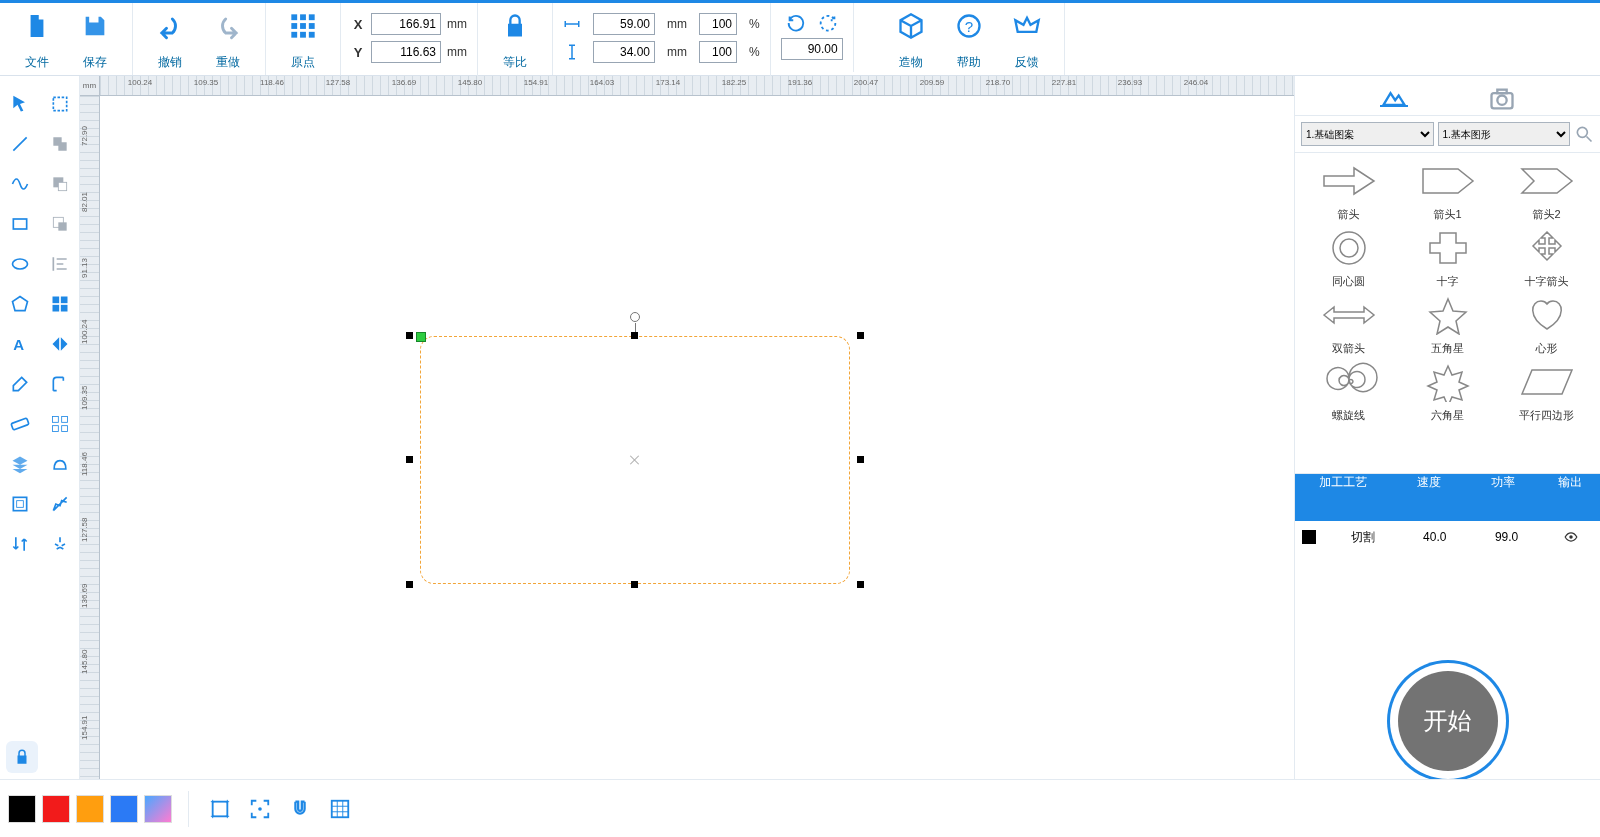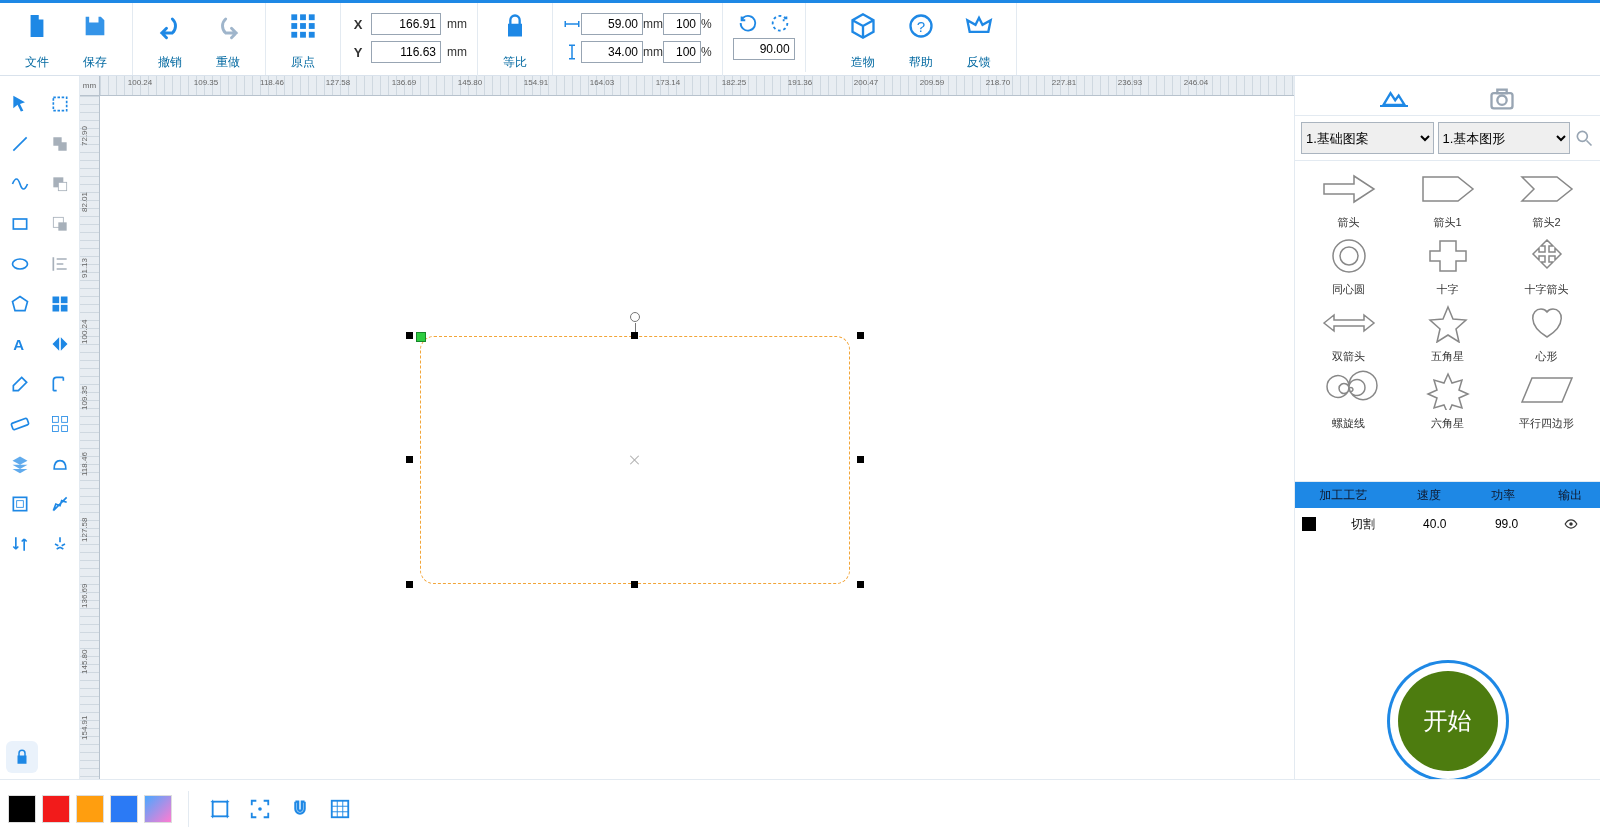--- a/index.html
+++ b/index.html
@@ -13,21 +13,21 @@
 .tb-btn .ic { width: 28px; height: 28px; color: #1e88e5; }
 .tb-btn .lbl { font-size: 12px; color: #0369a1; margin-top: 14px; }
 
 .coord-group { display: flex; flex-direction: column; justify-content: center; gap: 6px; padding: 0 10px; border-right: 1px solid #e3eaf1; height:76px; margin-top:0;}
 .coord-row { display: flex; align-items: center; gap: 6px; }
 .coord-row .c-label { font-size: 13px; font-weight: 600; color: #333; width: 14px; text-align:center;}
 .coord-row input { width: 70px; height: 22px; border: 1px solid #98a5b3; font-size: 12px; text-align: right; padding-right: 4px; }
 .coord-row .unit { font-size: 12px; color: #333; }
 
 .dim-group { display: flex; flex-direction: column; justify-content: center; gap: 6px; padding: 0 10px; border-right: 1px solid #e3eaf1; height:76px;}
-.dim-row { display:flex; align-items:center; gap:0;justify-content:center;}
+.dim-row { display:flex; align-items:center; gap:12px;justify-content:center;}
 .dim-row .dim-ic { width:18px; height:18px; color:#1e88e5; display:flex; align-items:center; justify-content:center;}
 .dim-row input.v { width: 62px; height: 22px; border:1px solid #98a5b3; font-size:12px; text-align:right; padding-right:4px;}
 .dim-row input.p { width: 38px; height:22px; border:1px solid #98a5b3; font-size:12px; text-align:right; padding-right:4px;}
 .dim-row .unit { font-size:12px; color:#333;}
 
 .rot-group { display:flex; flex-direction:column; align-items:center; justify-content:center; gap:4px; padding:0 10px; border-right:1px solid #e3eaf1; height:72px;}
 .rot-icons { display:flex; gap:10px;}
 .rot-icons .ic { width:22px; height:22px; color:#1e88e5;}
 .rot-group input { width:62px; height:22px; border:1px solid #98a5b3; font-size:12px; text-align:right; padding-right:4px;}
 
@@ -69,49 +69,49 @@
 .center-x::after  { top:0; bottom:0; left:5px; width:1px; transform:rotate(-45deg);}
 
 
 .right-panel { position:absolute; top:76px; right:0; bottom:58px; width:306px; background:#fff; border-left:1px solid #e3eaf1; display:flex; flex-direction:column;}
 .tab-row { height:40px; display:flex; align-items:center; justify-content:center; gap:80px; border-bottom:1px solid #e3eaf1;}
 .tab-row .ic { width:28px; height:22px; color:#1e88e5;}
 .tab-row .ic.off { color:#98a5b3;}
 .tab-row .active-underline { border-bottom:2px solid #1e88e5; padding-bottom:6px;}
 
 .select-row { display:flex; align-items:center; gap:4px; padding:6px; border-bottom:1px solid #e3eaf1;}
-.select-row select { flex:1; height:32px; border:1px solid #aab4bf; font-size:13px;}
+.select-row select { flex:1; height:24px; border:1px solid #aab4bf; font-size:10px;}
 .select-row .search-ic { width:20px; height:20px; color:#98a5b3;}
 
 .shape-gallery { flex:0 0 auto; height:320px; overflow:hidden; padding:6px 4px;}
 .shape-grid { display:grid; grid-template-columns: repeat(3,1fr); gap:4px 0;}
 .shape-item { display:flex; flex-direction:column; align-items:center; gap:4px;}
 .shape-item .shp { width:72px; height:44px; display:flex; align-items:center; justify-content:center;}
 .shape-item .shp svg { width:60px; height:40px; stroke:#888; fill:none; stroke-width:1.5;}
 .shape-item .nm { font-size:11px; color:#333;}
 
 .layers-panel { flex:1; border-top:1px solid #e3eaf1; overflow:hidden;}
-.layers-head { display:flex; background:#1e88e5; color:#0f172a; height:26px; align-items:center;}
+.layers-head { display:flex; background:#1e88e5; color:#ffffff; height:47px; }
 .layers-head > div { font-size:12px; text-align:center;}
 .lh-craft { flex:1.3;}
 .lh-speed { flex:1;}
 .lh-power { flex:1;}
 .lh-out { flex:0.8;}
 .layer-row { display:flex; align-items:center; height:32px; font-size:12px;}
 .layer-row > div { text-align:center;}
 .lr-swatch{ width:28px; display:flex; justify-content:center;}
 .lr-swatch span{ width:14px; height:14px; background:#000; display:inline-block;}
 .lr-mode { flex:1; text-align:left; padding-left:4px;}
 .lr-speed { flex:1;}
 .lr-power { flex:1;}
 .lr-out { flex:0.8; display:flex; justify-content:center;}
 .lr-out svg{ width:20px; height:14px; color:#333;}
 
 .start-area { padding:14px 10px 8px; display:flex; flex-direction:column; align-items:center;}
-.start-btn { width:100px; height:100px; border-radius:50%; background:#4d7c0f; box-shadow:0 0 0 8px #fff, 0 0 0 11px #1e88e5; color:#fff; font-size:24px; display:flex; align-items:center; justify-content:center; cursor:pointer;}
+.start-btn { width:100px; height:100px; border-radius:50%; background:#737373; box-shadow:0 0 0 8px #fff, 0 0 0 11px #1e88e5; color:#fff; font-size:24px; display:flex; align-items:center; justify-content:center; cursor:pointer;}
 .status-row { margin-top:18px; width:100%; display:flex;}
 .status-box { flex:1; height:28px; border:1px solid #c5ced8; display:flex; align-items:center; justify-content:center; font-size:12px; gap:6px;}
 .status-box.disc { color:#e57d1f; border-right:none; border-top-left-radius:4px; border-bottom-left-radius:4px;}
 .status-box.disc svg{ width:14px; height:14px;}
 .status-box.switch { flex:0 0 60px; background:#eef2f6; color:#333; border-top-right-radius:4px; border-bottom-right-radius:4px;}
 
 
 .bottom-bar { position:absolute; left:0; right:0; bottom:0; height:58px; background:#fff; border-top:1px solid #e3eaf1; display:flex; align-items:center; padding:0 8px; gap:10px;}
 .color-box { width:28px; height:28px; border:1px solid #ddd;}
 .bb-sep { width:1px; height:36px; background:#e3eaf1; margin:0 6px;}

